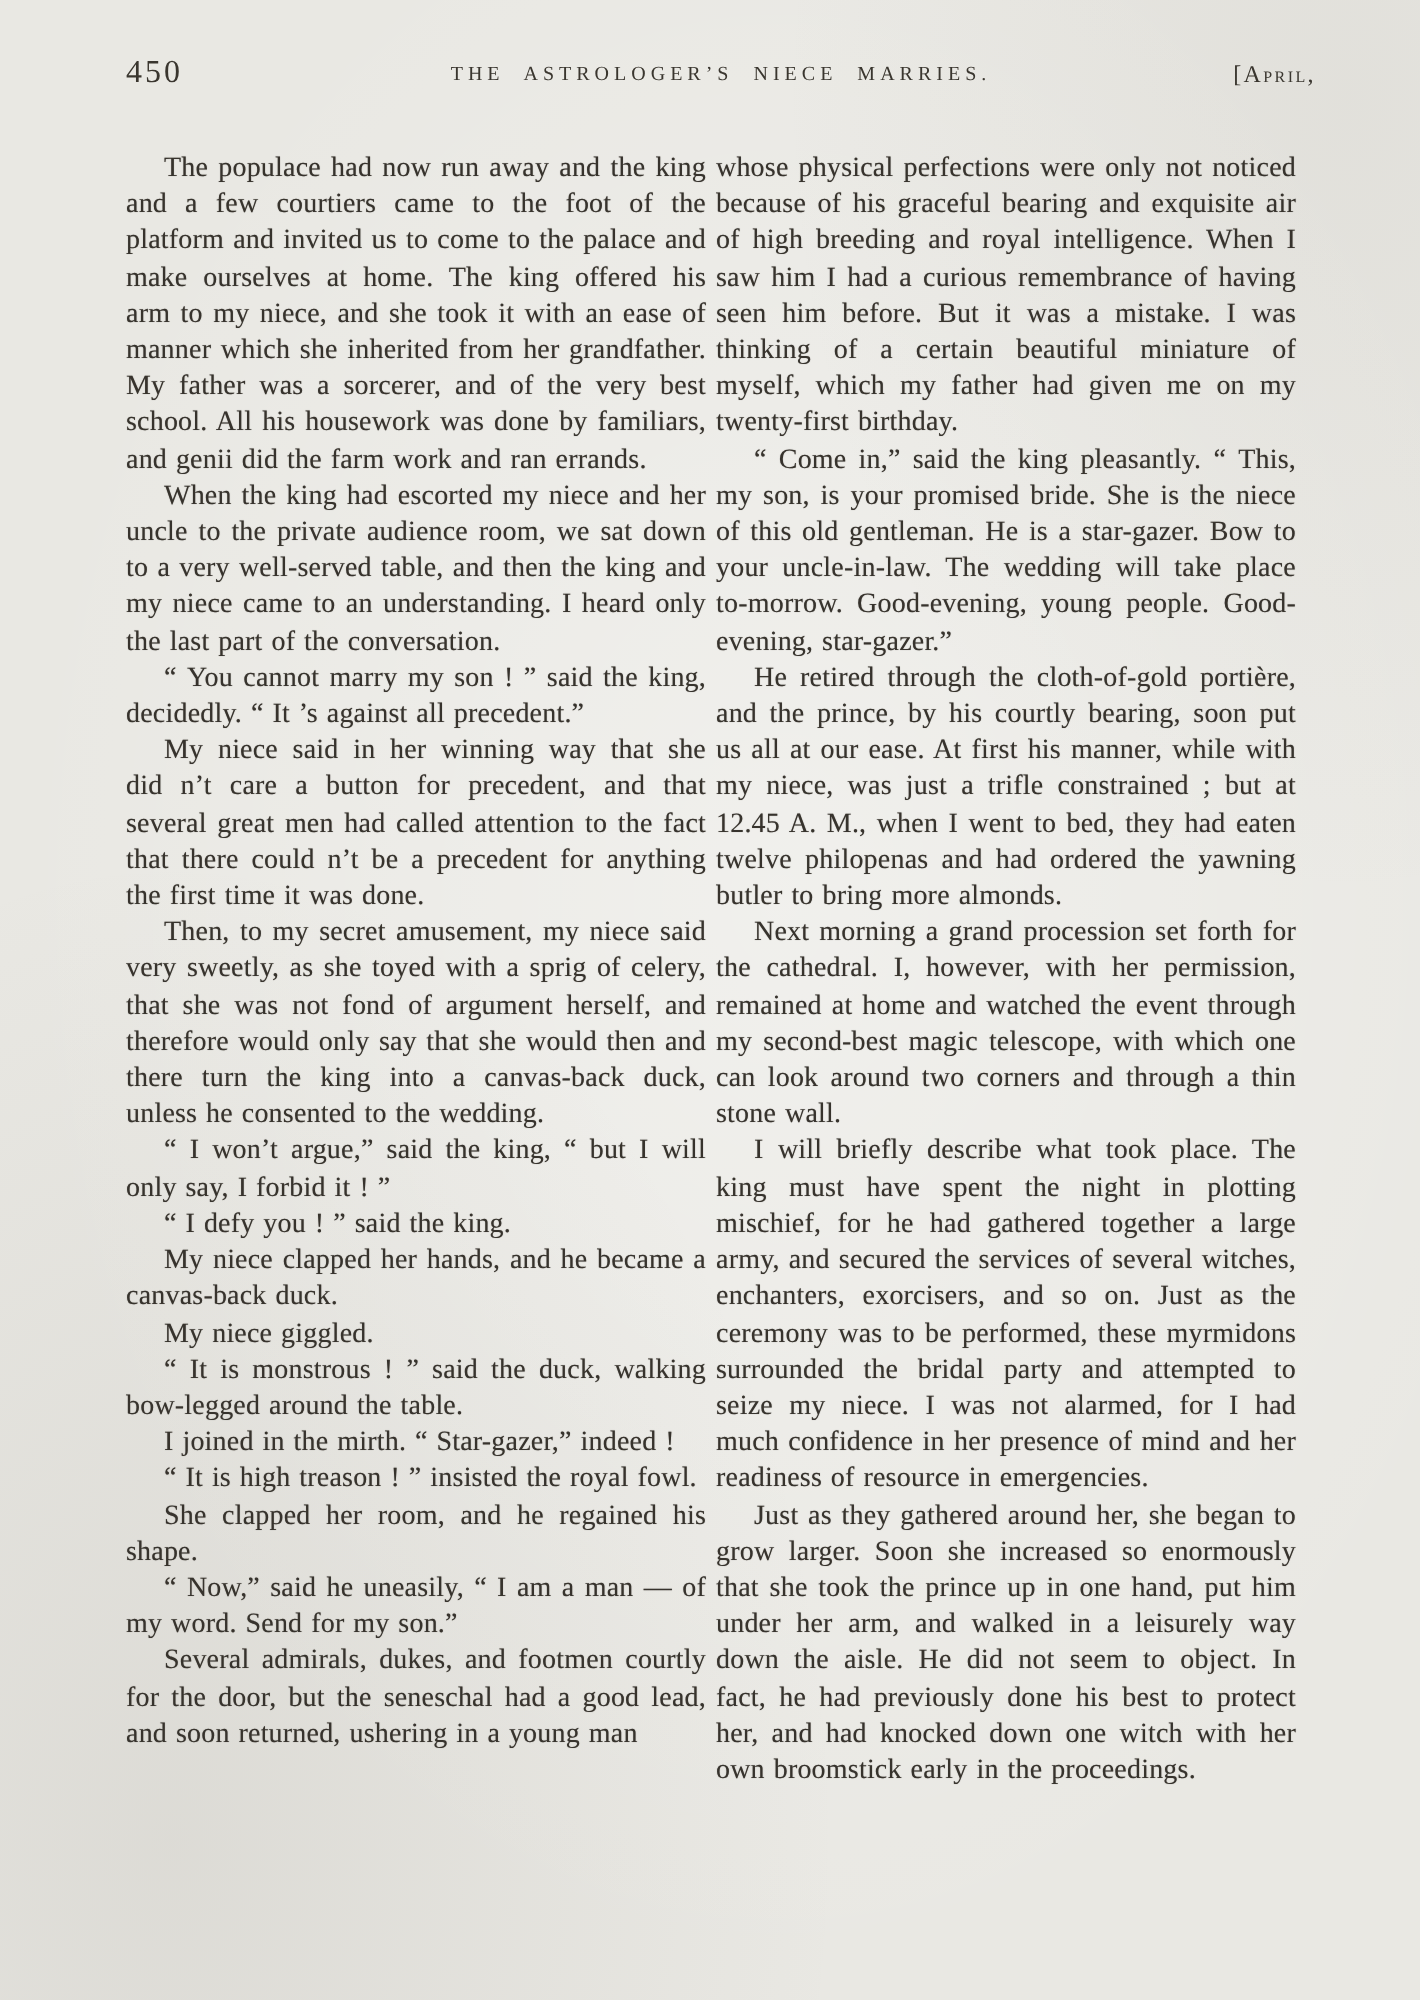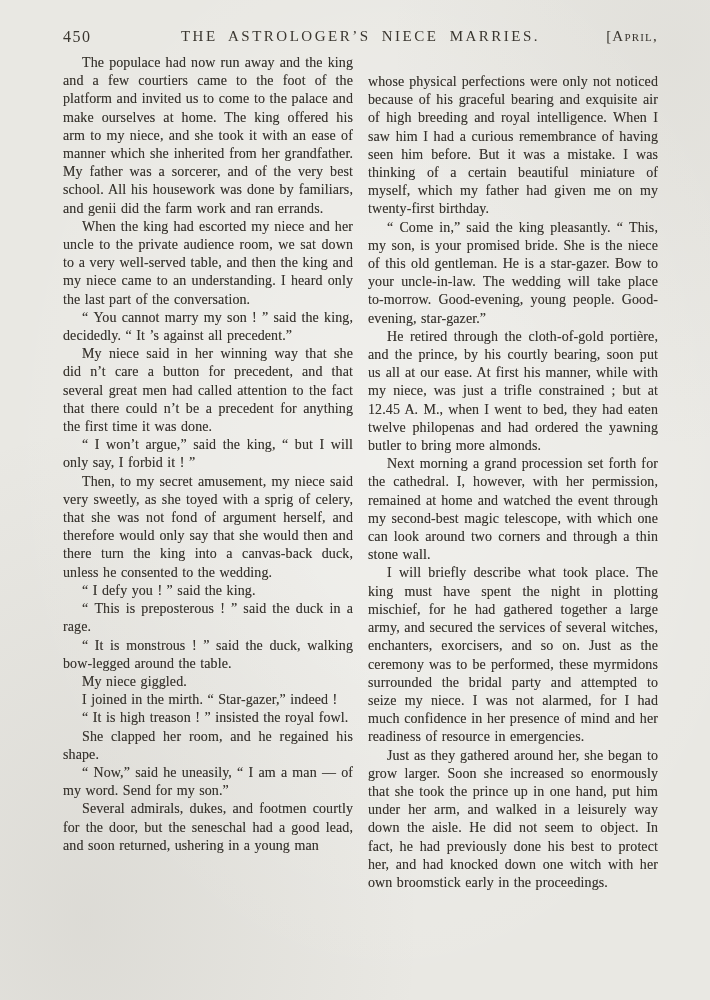--- a/index.html
+++ b/index.html
@@ -21,87 +21,86 @@
     background:
       radial-gradient(ellipse at 12% 92%, rgba(110,105,95,0.10), transparent 38%),
       radial-gradient(ellipse at 95% 5%, rgba(125,120,110,0.07), transparent 30%),
       radial-gradient(ellipse at 55% 45%, rgba(255,255,255,0.35), transparent 70%),
       #e9e8e3;
     font-family: "Liberation Serif", serif;
     color: #37332d;
   }
   .page-header {
     display: flex;
-    align-items: flex-start;
-    margin-bottom: 8px;
+    align-items: center;
+    margin-bottom: 30px;
     color: #3a362f;
   }
   .page-number {
     width: 90px;
     font-size: 16px;
     letter-spacing: 1.5px;
   }
   .running-title {
     flex: 1;
     text-align: center;
-    font-size: 15px;
+    font-size: 10px;
     letter-spacing: 2.5px;
     word-spacing: 5px;
     white-space: nowrap;
   }
   .issue-label {
     width: 90px;
     text-align: right;
-    font-size: 15px;
+    font-size: 12px;
     font-variant: small-caps;
     letter-spacing: 1.2px;
   }
   .text-columns {
     display: flex;
-    gap: 15px;
+    gap: 5px;
   }
   .column {
     width: 290px;
     text-align: justify;
     font-size: 14px;
     line-height: 18.2px;
     word-spacing: 0.06em;
     letter-spacing: 0.1px;
     text-shadow: 0 0 0.5px rgba(55, 50, 45, 0.45);
   }
   .para {
     margin: 0;
     text-indent: 19px;
   }
   .col-right .para:first-child {
     text-indent: 0;
-    margin-top: 19px;
   }
 </style>
 </head>
 <body>
 
 <div class="page">
   <div class="page-header">
     <span class="page-number">450</span>
     <span class="running-title">THE ASTROLOGER’S NIECE MARRIES.</span>
     <span class="issue-label">[April,</span>
   </div>
   <div class="text-columns">
     <div class="column col-left">
         <p class="para">The populace had now run away and the king and a few courtiers came to the foot of the platform and invited us to come to the palace and make ourselves at home. The king offered his arm to my niece, and she took it with an ease of manner which she inherited from her grandfather. My father was a sorcerer, and of the very best school. All his housework was done by familiars, and genii did the farm work and ran errands.</p>
         <p class="para">When the king had escorted my niece and her uncle to the private audience room, we sat down to a very well-served table, and then the king and my niece came to an understanding. I heard only the last part of the conversation.</p>
         <p class="para">“&nbsp;You cannot marry my son&nbsp;!&nbsp;” said the king, decidedly. “&nbsp;It&nbsp;’s against all precedent.”</p>
         <p class="para">My niece said in her winning way that she did&nbsp;n’t care a button for precedent, and that several great men had called attention to the fact that there could&nbsp;n’t be a precedent for anything the first time it was done.</p>
+        <p class="para">Then, to my secret amusement, my niece said very sweetly, as she toyed with a sprig of celery, that she was not fond of argument herself, and therefore would only say that she would then and there turn the king into a canvas-back duck, unless he consented to the wedding.</p>
         <p class="para">“&nbsp;I won’t argue,” said the king, “&nbsp;but I will only say, I forbid it&nbsp;!&nbsp;”</p>
-        <p class="para">Then, to my secret amusement, my niece said very sweetly, as she toyed with a sprig of celery, that she was not fond of argument herself, and therefore would only say that she would then and there turn the king into a canvas-back duck, unless he consented to the wedding.</p>
         <p class="para">“&nbsp;I defy you&nbsp;!&nbsp;” said the king.</p>
-        <p class="para">“&nbsp;This is preposterous&nbsp;!&nbsp;” said the duck in a rage.</p>
+        <p class="para">My niece clapped her hands, and he became a canvas-back duck.</p>
+        <p class="para">My niece giggled.</p>
         <p class="para">“&nbsp;It is monstrous&nbsp;!&nbsp;” said the duck, walking bow-legged around the table.</p>
-        <p class="para">My niece giggled.</p>
         <p class="para">I joined in the mirth. “&nbsp;Star-gazer,” indeed&nbsp;!</p>
         <p class="para">“&nbsp;It is high treason&nbsp;!&nbsp;” insisted the royal fowl.</p>
         <p class="para">She clapped her room, and he regained his shape.</p>
         <p class="para">“&nbsp;Now,” said he uneasily, “&nbsp;I am a man — of my word. Send for my son.”</p>
         <p class="para">Several admirals, dukes, and footmen courtly for the door, but the seneschal had a good lead, and soon returned, ushering in a young man</p>
       </div>
     <div class="column col-right">
         <p class="para">whose physical perfections were only not noticed because of his graceful bearing and exquisite air of high breeding and royal intelligence. When I saw him I had a curious remembrance of having seen him before. But it was a mistake. I was thinking of a certain beautiful miniature of myself, which my father had given me on my twenty-first birthday.</p>
         <p class="para">“&nbsp;Come in,” said the king pleasantly. “&nbsp;This, my son, is your promised bride. She is the niece of this old gentleman. He is a star-gazer. Bow to your uncle-in-law. The wedding will take place to-morrow. Good-evening, young people. Good-evening, star-gazer.”</p>
         <p class="para">He retired through the cloth-of-gold portière, and the prince, by his courtly bearing, soon put us all at our ease. At first his manner, while with my niece, was just a trifle constrained&nbsp;; but at 12.45 A.&nbsp;M., when I went to bed, they had eaten twelve philopenas and had ordered the yawning butler to bring more almonds.</p>

